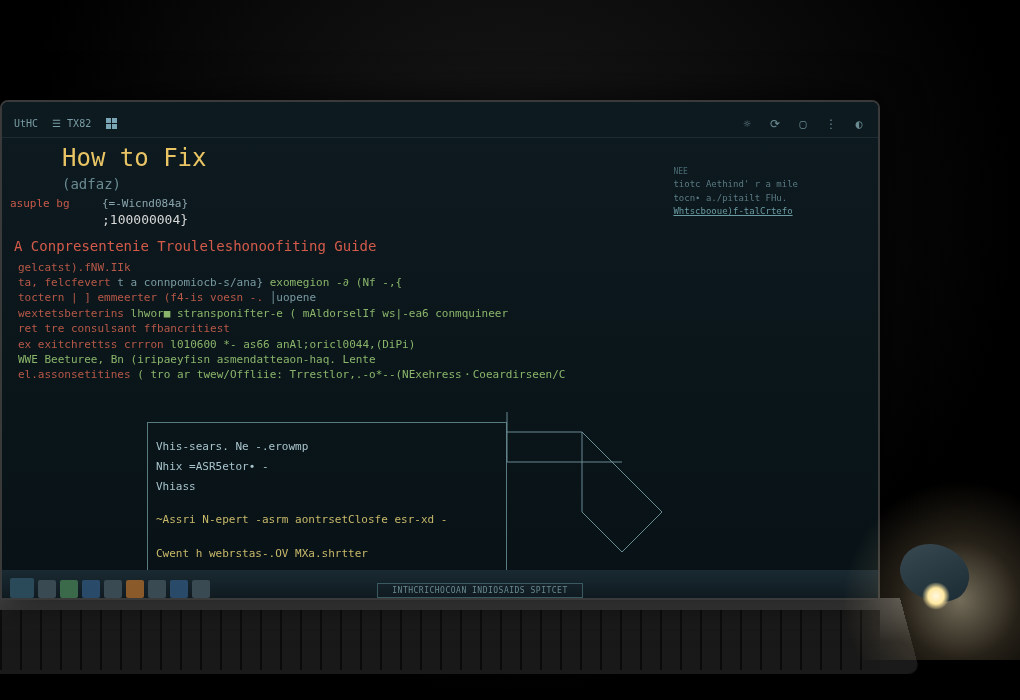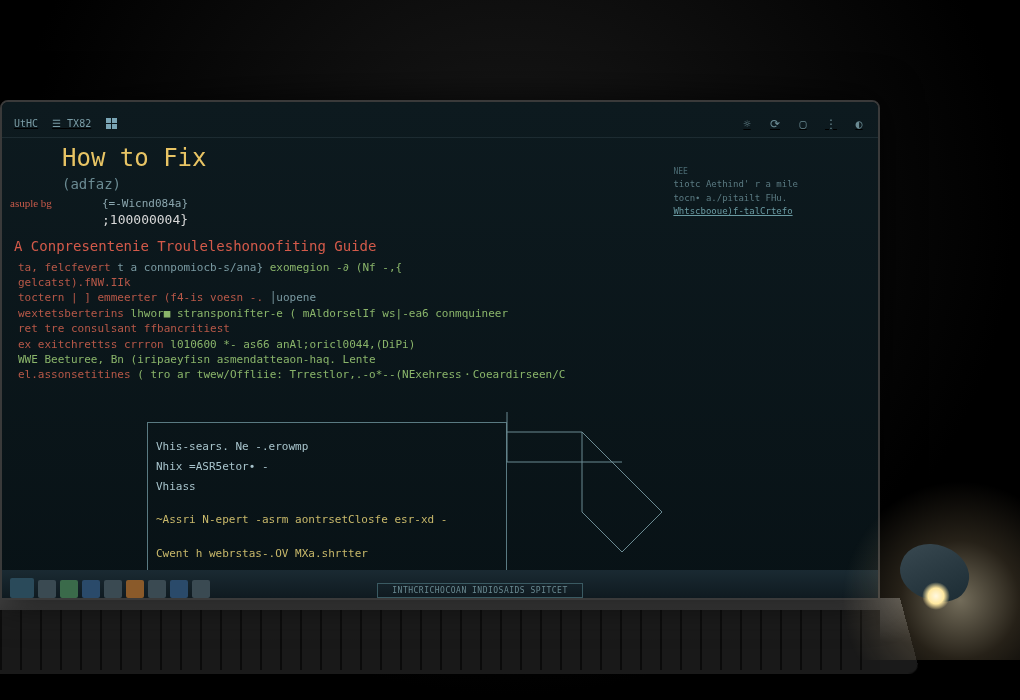--- a/index.html
+++ b/index.html
@@ -30,21 +30,20 @@
       background: linear-gradient(180deg, #0d1a1f 0%, #081216 100%);
       position: relative;
     }
     .top-bar {
       display: flex;
       align-items: center;
       height: 28px;
       padding: 0 12px;
       gap: 4px;
       border-bottom: 1px solid rgba(120,150,160,0.15);
-      text-decoration: underline;
     }
     .top-left-items {
       display: flex;
       gap: 14px;
       align-items: center;
       color: #8aa5ad;
       font-size: 10px;
     }
     .top-badge {
       color: #7a9ca5;
@@ -93,21 +92,20 @@
       padding: 2px 20px 4px 10px;
       font-size: 12px;
       line-height: 1.4;
     }
     .code-line-gray { color: #8aa5ad; padding-left: 90px; font-size: 11px; }
     .code-line-num { color: #d8d8d8; padding-left: 90px; font-size: 13px; }
     .side-label-red {
       color: #c85a4a;
       font-size: 11px;
       padding-left: 4px;
-      font-family: Liberation Serif, serif;
     }
     .guide-title {
       color: #d45a4a;
       font-size: 14px;
       padding: 4px 0 4px 12px;
     }
     .decl-line {
       padding: 0 10px;
       font-size: 11px;
       color: #8aa5ad;
@@ -283,26 +281,26 @@
     <div class="code-area">
       <div class="side-label-red" style="position:absolute;left:4px;top:94px;">asuple bg</div>
       <div class="code-line-gray">{=-Wicnd084a}</div>
       <div class="code-line-num">;100000004}</div>
     </div>
 
     <div class="guide-title">A Conpresentenie Trouleleshonoofiting Guide</div>
 
     <div class="code-area" style="padding-left:6px;">
       <div class="decl-line">
+        <span class="decl-key">gelcatst).fNW.IIk</span>
+      </div>
+      <div class="decl-line">
         <span class="decl-key">ta, felcfevert</span>
         <span class="decl-gray">t a connpomiocb-s/ana}</span>
         <span class="decl-green">exomegion -∂   (Nf -,{</span>
-      </div>
-      <div class="decl-line">
-        <span class="decl-key">gelcatst).fNW.IIk</span>
       </div>
       <div class="decl-line">
         <span class="decl-key">toсtern | ] emmeerter (f4-is voesn -.</span>
         <span class="decl-gray">│uopene</span>
       </div>
       <div class="decl-line">
         <span class="decl-key">wextetsberterins</span>
         <span class="decl-green">lhwor■ stransponifter-e (</span>
         <span class="decl-green">mAldorselIf ws|-ea6 conmquineer</span>
       </div>

